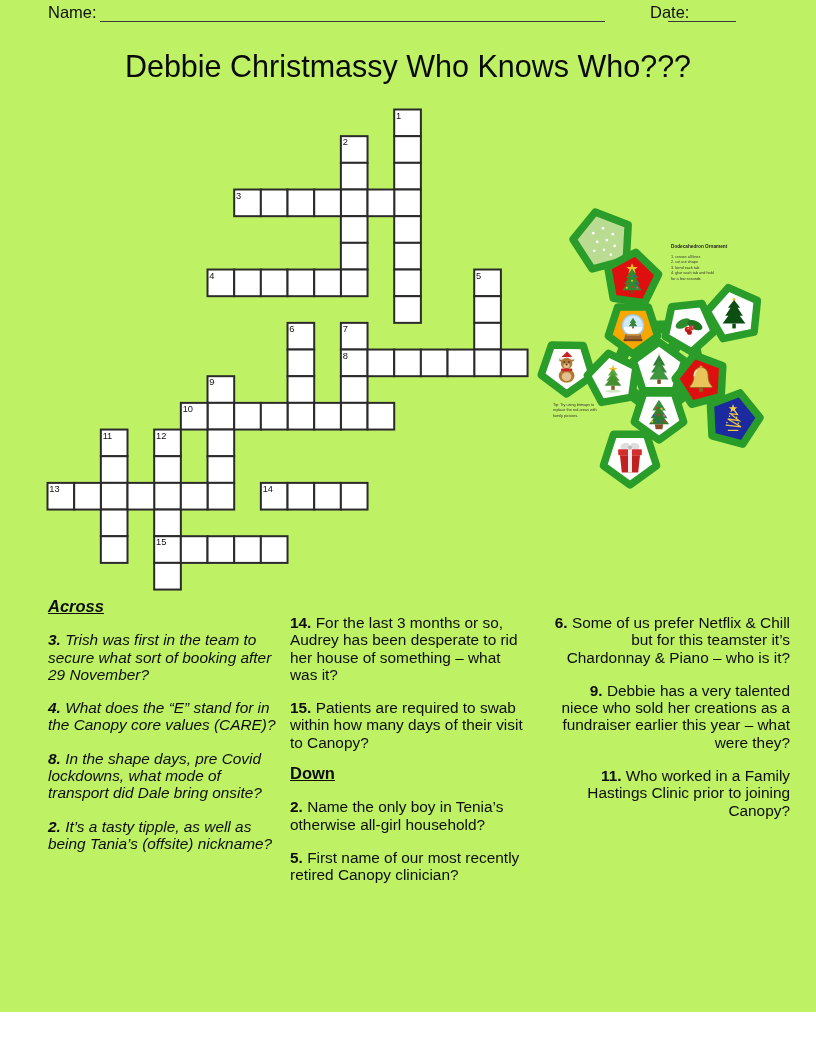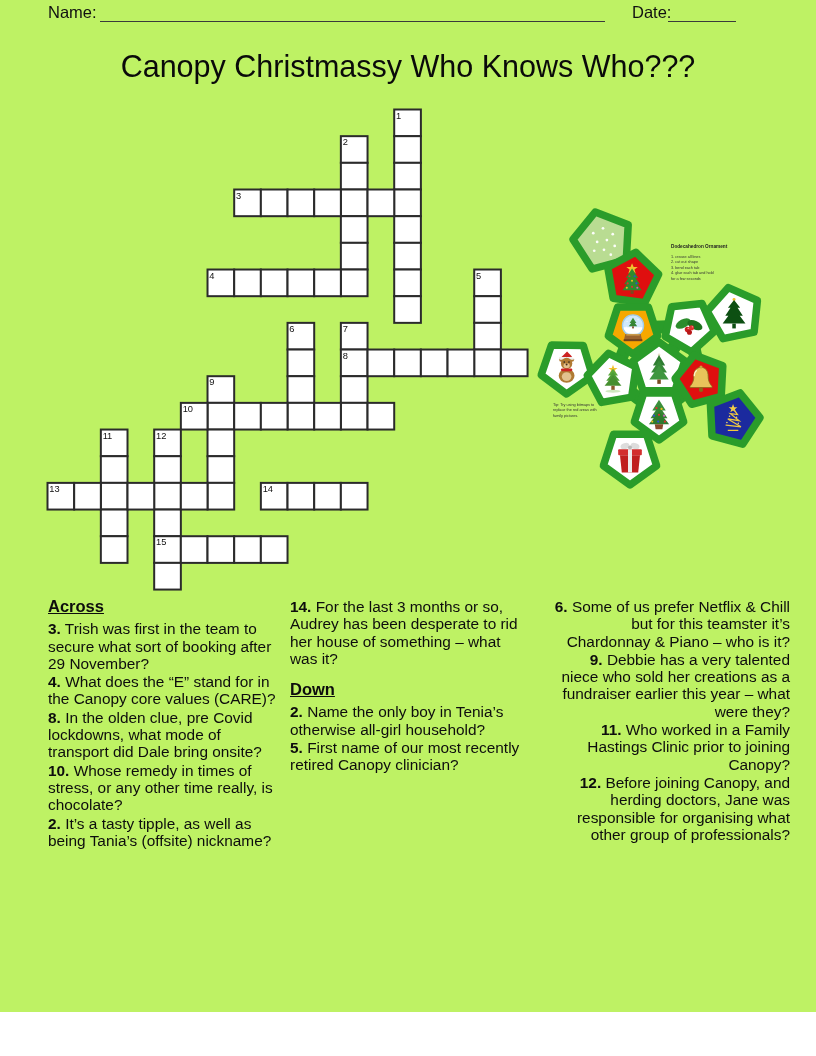--- a/index.html
+++ b/index.html
@@ -1,21 +1,21 @@
 <!DOCTYPE html>
 <html><head>
 <meta charset="utf-8">
 <style>
   html,body{margin:0;padding:0;background:#fff;}
   .page{position:relative;width:816px;height:1012px;background:#bef264;overflow:hidden;
         font-family:"Liberation Sans",sans-serif;color:#000;}
   
   .hdr-label{position:absolute;top:3px;font-size:16.5px;color:#111;}
   #name-label{left:48px;}
-  #date-label{left:632px;}
+  #date-label{left:650px;}
   .blank-line{position:absolute;top:3px;height:18px;border-bottom:1.7px solid #3a3a3a;}
   #name-line{left:100px;width:505px;}
   #date-line{left:668px;width:68px;}
   
   .title{position:absolute;top:49px;left:0;width:816px;text-align:center;
          font-size:30.5px;font-weight:400;letter-spacing:0px;color:#0a0a0a;}
   
   #grid-svg{position:absolute;left:46px;top:108px;}
   #grid-cells rect{fill:#ffffff;stroke:#2b2b2b;stroke-width:2;}
   #grid-nums text{font-family:"Liberation Sans",sans-serif;font-size:9.3px;fill:#111;}
@@ -23,37 +23,37 @@
   #ornament-svg{position:absolute;left:527px;top:205px;}
   #orn-conns line{stroke:#2a9c2a;stroke-width:13;stroke-linecap:round;}
   #orn-pents polygon{stroke:#2a9c2a;stroke-width:7.5;stroke-linejoin:round;}
   .orn-title{font-size:4.7px;font-weight:600;fill:#222;}
   .orn-instr{font-size:3.8px;fill:#333;}
   .orn-tip{font-size:3.8px;fill:#333;}
   
   .clue-col{position:absolute;top:598px;width:234px;font-size:15.4px;line-height:17.3px;color:#0d0d0d;}
   #clue-col-2{left:290px;}
   #clue-col-3{left:552px;width:238px;text-align:right;}
-  #clue-col-1{left:48px;}
+  #clue-col-1{left:48px;font-style:italic;}
   .clue-heading{font-size:16.5px;font-weight:bold;text-decoration:underline;margin:0 0 5px 0;}
   .down-heading{margin-top:14px;}
-  p.clue{margin:0 0 1px 0;}
+  p.clue{margin:16px 0 1px 0;}
   .cnum{font-weight:bold;}
 </style>
 </head>
 <body>
 
 <div class="page">
 
   <span class="hdr-label" id="name-label">Name:</span>
   <div class="blank-line" id="name-line"></div>
   <span class="hdr-label" id="date-label">Date:</span>
   <div class="blank-line" id="date-line"></div>
 
-  <div class="title">Canopy Christmassy Who Knows Who???</div>
+  <div class="title">Debbie Christmassy Who Knows Who???</div>
 
   <svg id="grid-svg" width="503" height="503" viewBox="-1.5 -1.5 503 503">
     <g id="grid-cells">
         <rect x="346.71" y="0.00" width="26.67" height="26.67"></rect>
         <rect x="346.71" y="26.67" width="26.67" height="26.67"></rect>
         <rect x="346.71" y="53.34" width="26.67" height="26.67"></rect>
         <rect x="346.71" y="80.01" width="26.67" height="26.67"></rect>
         <rect x="346.71" y="106.68" width="26.67" height="26.67"></rect>
         <rect x="346.71" y="133.35" width="26.67" height="26.67"></rect>
         <rect x="346.71" y="160.02" width="26.67" height="26.67"></rect>
@@ -327,32 +327,31 @@
       <text class="orn-tip" x="553" y="406">Tip: Try using bitmaps to</text>
       <text class="orn-tip" x="553" y="411.4">replace the red areas with</text>
       <text class="orn-tip" x="553" y="416.8">family pictures.</text>
     </g>
   </svg>
 
   <div class="clue-col" id="clue-col-1">
     <h3 class="clue-heading">Across</h3>
     <p class="clue"><span class="cnum">3.</span> <span>Trish was first in the team to secure what sort of booking after 29 November?</span></p>
     <p class="clue"><span class="cnum">4.</span> <span>What does the “E” stand for in the Canopy core values (CARE)?</span></p>
-    <p class="clue"><span class="cnum">8.</span> <span>In the olden clue, pre Covid lockdowns, what mode of transport did Dale bring onsite?</span></p>
-    <p class="clue"><span class="cnum">10.</span> <span>Whose remedy in times of stress, or any other time really, is chocolate?</span></p>
+    <p class="clue"><span class="cnum">8.</span> <span>In the shape days, pre Covid lockdowns, what mode of transport did Dale bring onsite?</span></p>
     <p class="clue"><span class="cnum">2.</span> <span>It’s a tasty tipple, as well as being Tania’s (offsite) nickname?</span></p>
   </div>
 
   <div class="clue-col" id="clue-col-2">
     <p class="clue"><span class="cnum">14.</span> <span>For the last 3 months or so, Audrey has been desperate to rid her house of something – what was it?</span></p>
+    <p class="clue"><span class="cnum">15.</span> <span>Patients are required to swab within how many days of their visit to Canopy?</span></p>
     <h3 class="clue-heading down-heading">Down</h3>
     <p class="clue"><span class="cnum">2.</span> <span>Name the only boy in Tenia’s otherwise all-girl household?</span></p>
     <p class="clue"><span class="cnum">5.</span> <span>First name of our most recently retired Canopy clinician?</span></p>
   </div>
 
   <div class="clue-col" id="clue-col-3">
     <p class="clue"><span class="cnum">6.</span> <span>Some of us prefer Netflix &amp; Chill but for this teamster it’s Chardonnay &amp; Piano – who is it?</span></p>
     <p class="clue"><span class="cnum">9.</span> <span>Debbie has a very talented niece who sold her creations as a fundraiser earlier this year – what were they?</span></p>
     <p class="clue"><span class="cnum">11.</span> <span>Who worked in a Family Hastings Clinic prior to joining Canopy?</span></p>
-    <p class="clue"><span class="cnum">12.</span> <span>Before joining Canopy, and herding doctors, Jane was responsible for organising what other group of professionals?</span></p>
   </div>
 
 </div>
 
 </body></html>

